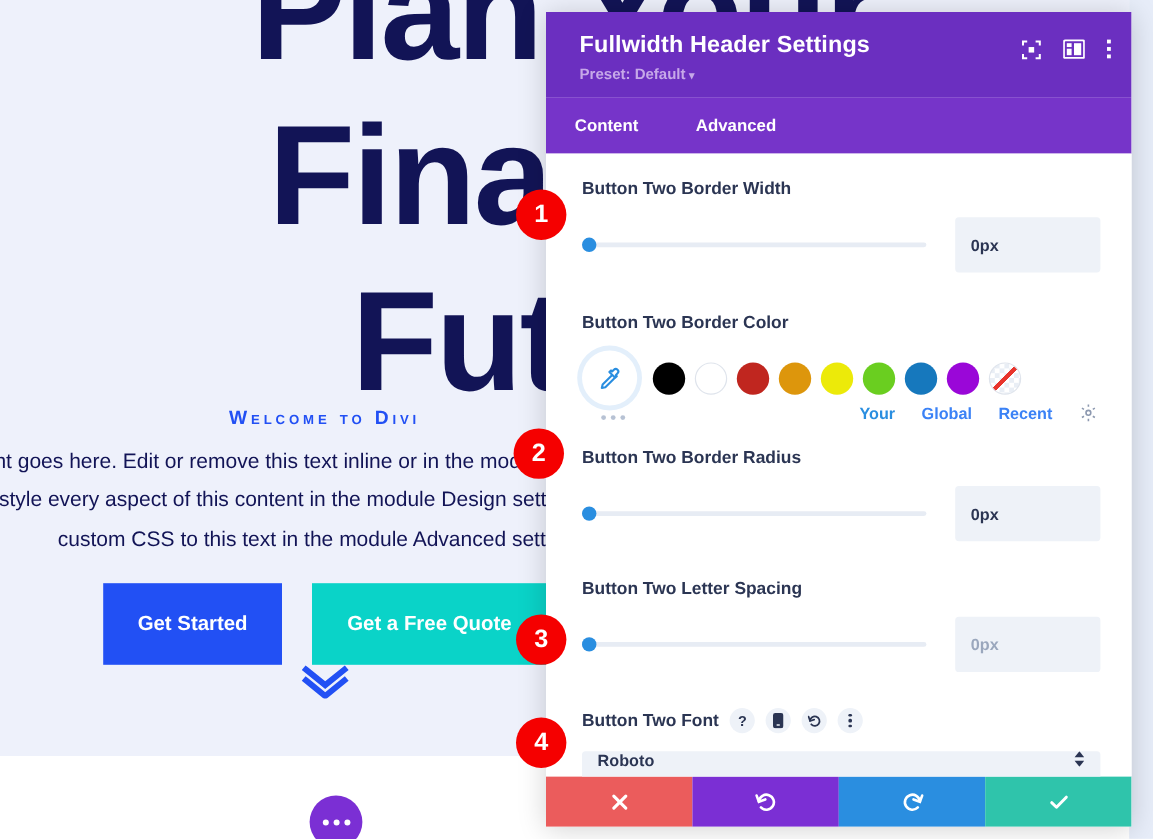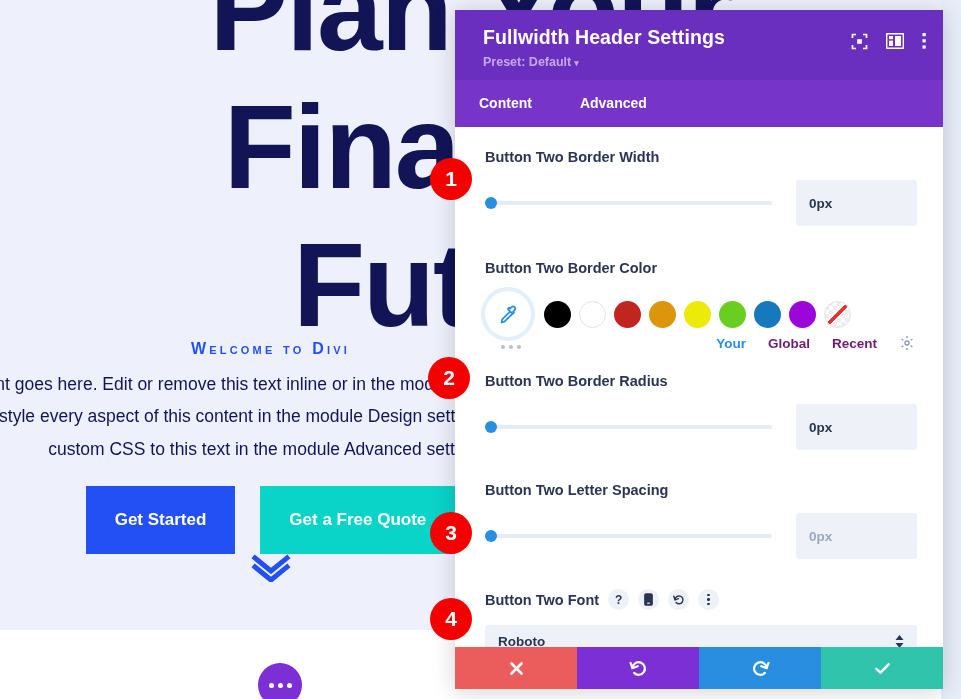--- a/index.html
+++ b/index.html
@@ -222,26 +222,26 @@
     transform: rotate(0deg);
   }
   .picker-more { display:flex; gap:4px; margin: 8px 0 0 16px; }
   .picker-more i { width:4px; height:4px; border-radius:50%; background:#b7c2d4; display:block; }
 
   .swatch-meta {
     display: flex; align-items: center; justify-content: flex-end;
     gap: 22px; margin-top: -14px; margin-bottom: 22px;
     padding-right: 2px;
   }
-  .swatch-meta .m { font-size: 13.5px; font-weight: bold; color: #701a75; cursor: pointer; }
+  .swatch-meta .m { font-size: 13.5px; font-weight: bold; color: #3b82f6; cursor: pointer; }
   .swatch-meta .m.active { color: #2a8ee0; }
 
   .selectbox {
     height: 33px; border-radius: 3px; background: #eef2f8;
-    display: flex; align-items: center; justify-content: space-between;
+    display: flex; align-items: flex-start; justify-content: space-between;
     padding: 0 13px; font-size: 13.5px; cursor: pointer;
     color: #2b3553; font-weight: bold;
   }
   .spin { display:flex; flex-direction:column; gap:2px; line-height:0; }
 
   .modal-footer {
     flex: 0 0 auto;
     display: flex; height: 42px;
   }
   .fbtn {

